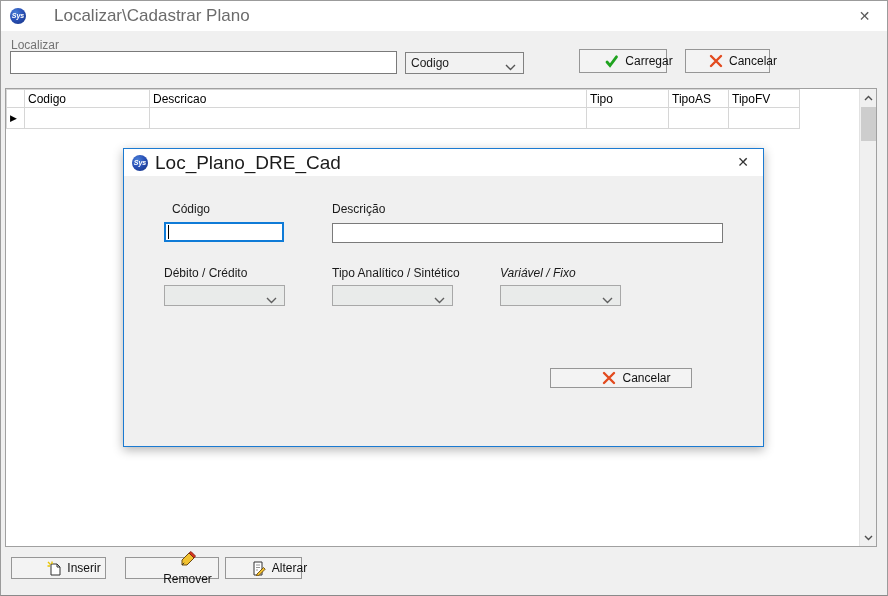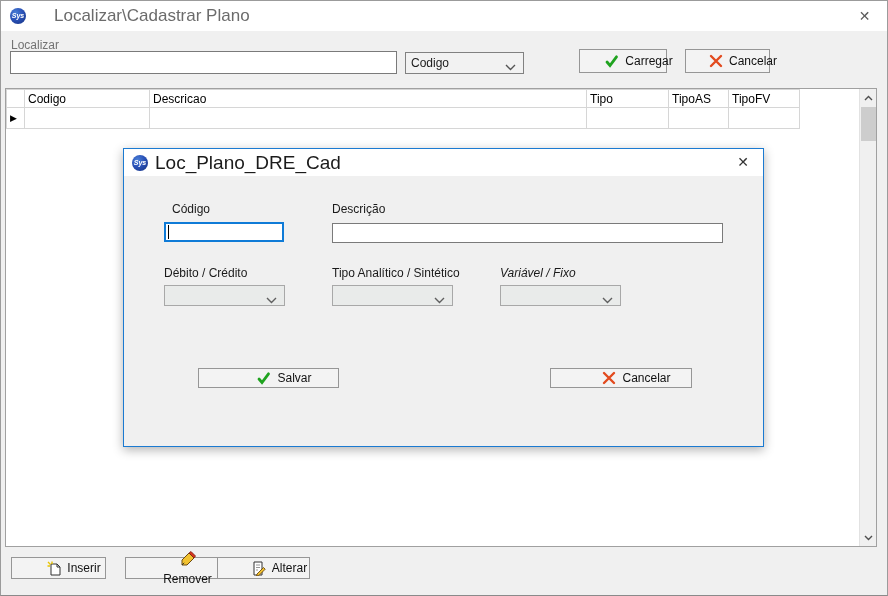--- a/index.html
+++ b/index.html
@@ -64,21 +64,21 @@
     position:absolute; top:0; right:0; width:17px; height:100%;
     background:#f0f0f0; border-left:1px solid #e2e2e2;
   }
   .vs-arrow { position:absolute; left:0; width:17px; height:17px; display:flex; align-items:center; justify-content:center; }
   .vs-up { top:0; } .vs-down { bottom:0; }
   .vs-thumb { position:absolute; left:1px; top:18px; width:15px; height:34px; background:#cdcdcd; }
   
   .footer-btn { top:556px; height:22px; }
   #btn-inserir { left:10px;  width:95px; }
   #btn-remover { left:124px; width:94px;flex-direction:column; }
-  #btn-alterar { left:216px; width:93px; }
+  #btn-alterar { left:224px; width:77px; }
   
   .dialog {
     position:absolute; left:122px; top:147px; width:641px; height:299px;
     background:#f0f0f0; border:1px solid #1b7ad1;
     box-shadow:0 3px 10px rgba(0,0,0,0.30);
   }
   .dlg-titlebar { position:absolute; left:0; top:0; width:100%; height:27px; background:#ffffff; }
   .dlg-titlebar .sys-icon { position:absolute; left:8px; top:6px; }
   .dlg-title { position:absolute; left:31px; top:0; line-height:27px; font-size:19px; color:#1b1b1b; }
   .dlg-close { position:absolute; right:0; top:0; width:40px; height:27px; text-align:center; line-height:27px; font-size:14px; color:#333; }
@@ -245,26 +245,20 @@
     <div class="dlg-label" style="left:376px; top:117px;font-style:italic;">Variável / Fixo</div>
     <div class="combo dlg-combo" id="dlg-combo-vf">
       <span></span>
       <span class="chev">
         <svg width="11" height="7" viewBox="0 0 11 7">
             <path d="M1 1 L5.5 5.5 L10 1" fill="none" stroke="#5f5f5f" stroke-width="1.4"></path>
           </svg>
       </span>
     </div>
 
-    <div class="btn" id="btn-salvar">
-      <svg width="15" height="15" viewBox="0 0 15 15">
-        <path d="M3 8 L6 11.5 L12.5 2.8" fill="none" stroke="#1fa31f" stroke-width="2.8" stroke-linecap="round"></path>
-      </svg>
-      <span>Salvar</span>
-    </div>
 
     <div class="btn" id="btn-cancelar-dlg">
       <svg width="14" height="14" viewBox="0 0 14 14">
         <path d="M2 2 L12 12 M12 2 L2 12" fill="none" stroke="#e24a1e" stroke-width="2.4" stroke-linecap="round"></path>
       </svg>
       <span>Cancelar</span>
     </div>
   </div>
 
 </div>

